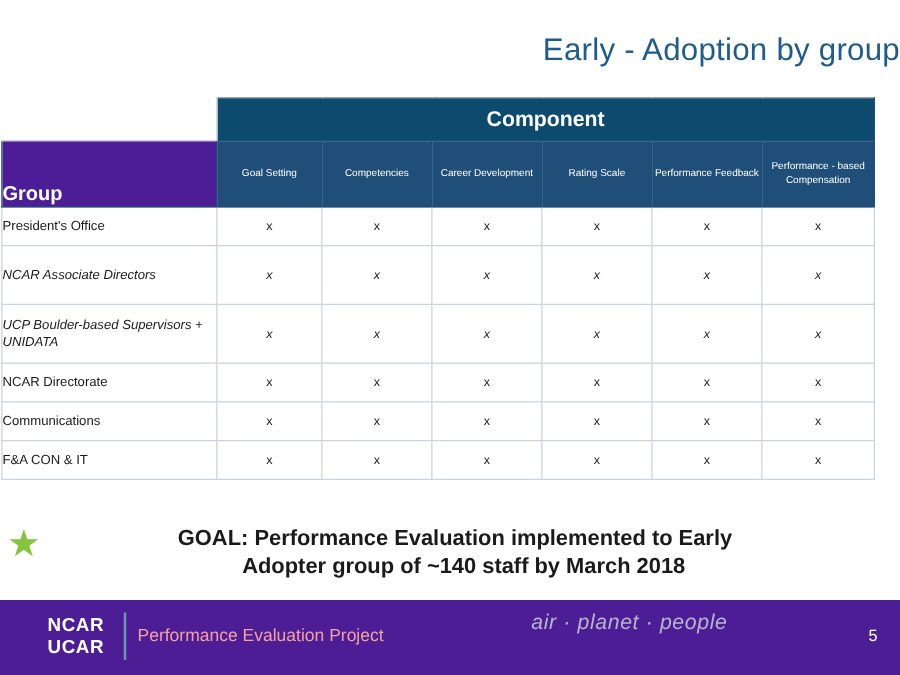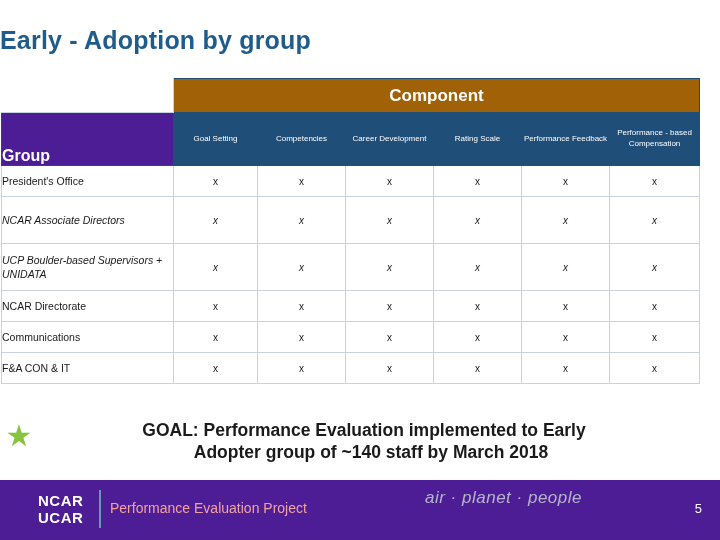--- a/index.html
+++ b/index.html
@@ -14,23 +14,23 @@
     overflow: hidden;
     position: relative;
   }
 
   
   .slide-title {
     position: absolute;
     top: 26px;
     left: 0;
     width: 720px;
-    text-align: left;
+    text-align: right;
     font-size: 25px;
-    font-weight: bold;
+    font-weight: normal;
     color: #1f5c8b;
     letter-spacing: 0.2px;
   }
 
   
   .table-wrap {
     position: absolute;
     top: 78px;
     left: 1px;
     width: 698px;
@@ -39,21 +39,21 @@
     border-collapse: collapse;
     width: 698px;
     table-layout: fixed;
   }
   table.matrix td, table.matrix th {
     border: 1px solid #c9d3dd;
     padding: 0;
   }
 
   .hdr-component {
-    background: #a16207;
+    background: #0c4a6e;
     color: #ffffff;
     font-size: 17px;
     font-weight: bold;
     text-align: center;
     height: 33px;
     vertical-align: middle;
     border: 1px solid #1f4e79 !important;
   }
   .hdr-blank {
     background: #ffffff;

